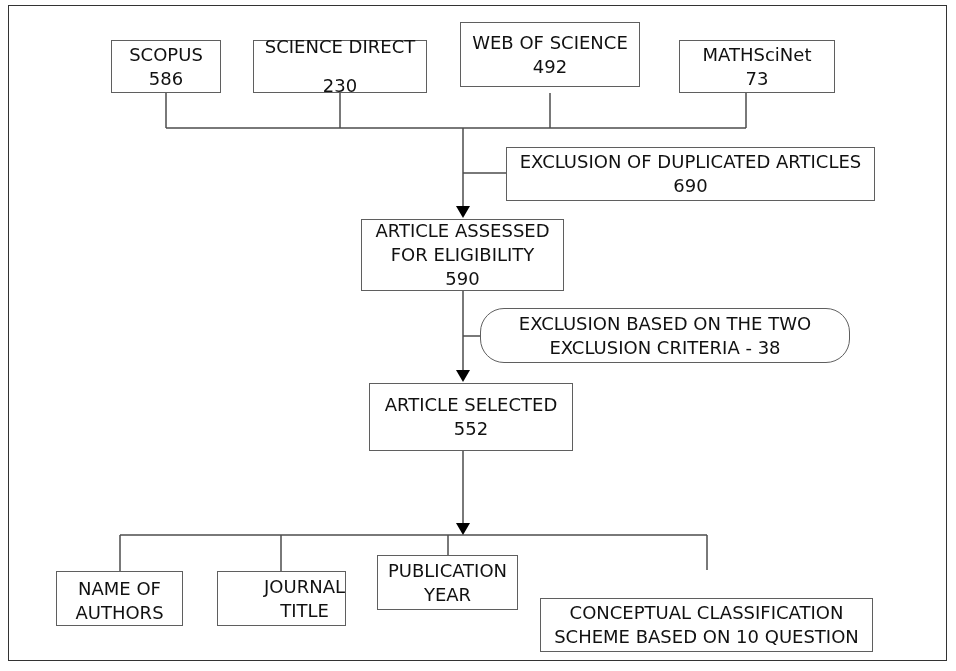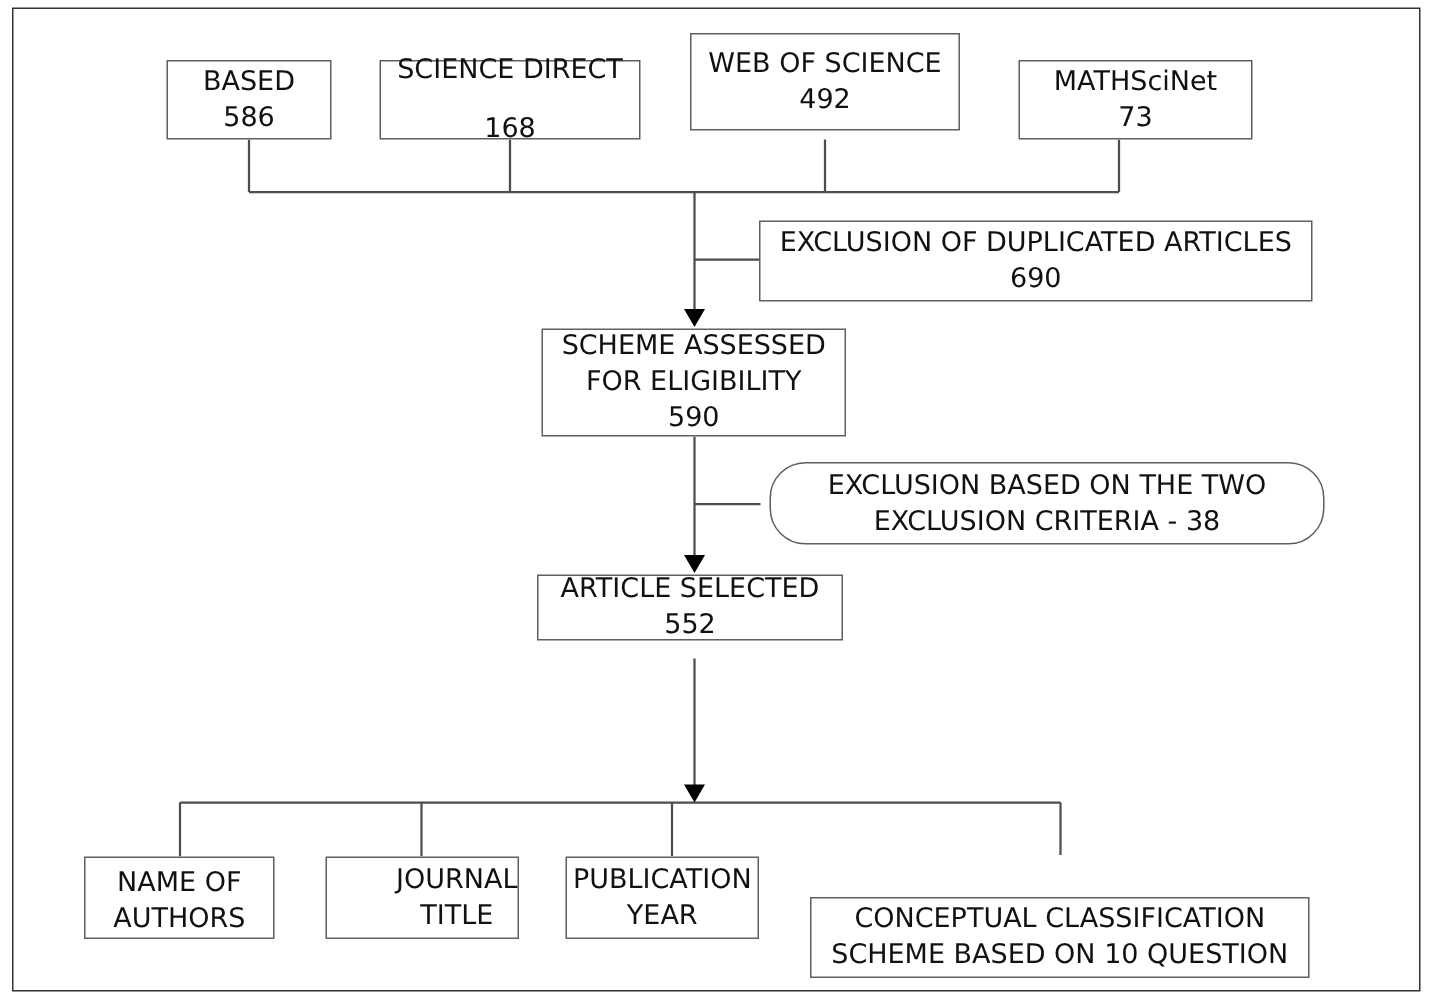--- a/index.html
+++ b/index.html
@@ -72,74 +72,74 @@
       <path d="M120 535 V571 M281 535 V571 M448 535 V571 M707 535 V570"></path>
     </g>
     <g fill="#000000" stroke="none">
       <polygon points="456,206 470,206 463,218"></polygon>
       <polygon points="456,370 470,370 463,382"></polygon>
       <polygon points="456,523 470,523 463,535"></polygon>
     </g>
   </svg>
 
   <div class="box" style="left:111px;top:40px;width:110px;height:53px;">
-    <span class="lbl">BASED</span>
+    <span class="lbl">SCOPUS</span>
     <span class="val">586</span>
   </div>
 
   <div class="box" style="left:253px;top:40px;width:174px;height:53px;gap:15px;">
     <span class="lbl">SCIENCE DIRECT</span>
-    <span class="val">168</span>
+    <span class="val">230</span>
   </div>
 
   <div class="box" style="left:460px;top:22px;width:180px;height:65px;">
     <span class="lbl">WEB OF SCIENCE</span>
     <span class="val">492</span>
   </div>
 
   <div class="box" style="left:679px;top:40px;width:156px;height:53px;">
     <span class="lbl">MATHSciNet</span>
     <span class="val">73</span>
   </div>
 
   <div class="box" style="left:506px;top:147px;width:369px;height:54px;">
     <span class="lbl">EXCLUSION OF DUPLICATED ARTICLES</span>
     <span class="val">690</span>
   </div>
 
   <div class="box" style="left:361px;top:219px;width:203px;height:72px;">
-    <span class="lbl">SCHEME ASSESSED
+    <span class="lbl">ARTICLE ASSESSED
 FOR ELIGIBILITY</span>
     <span class="val">590</span>
   </div>
 
-  <div class="box" style="left:513px;top:308px;width:370px;height:55px;border-radius:24px;">
+  <div class="box" style="left:480px;top:308px;width:370px;height:55px;border-radius:24px;">
     <span class="lbl">EXCLUSION BASED ON THE TWO
 EXCLUSION CRITERIA - 38</span>
 
   </div>
 
-  <div class="box" style="left:358px;top:383px;width:204px;height:44px;">
+  <div class="box" style="left:369px;top:383px;width:204px;height:68px;">
     <span class="lbl">ARTICLE SELECTED</span>
     <span class="val">552</span>
   </div>
 
   <div class="box" style="left:56px;top:571px;width:127px;height:55px;justify-content:flex-end;">
     <span class="lbl">NAME OF
 AUTHORS</span>
 
   </div>
 
   <div class="box" style="left:217px;top:571px;width:129px;height:55px;align-items:flex-end;">
     <span class="lbl">JOURNAL
 TITLE</span>
 
   </div>
 
-  <div class="box" style="left:377px;top:571px;width:129px;height:55px;justify-content:center;">
+  <div class="box" style="left:377px;top:555px;width:141px;height:55px;justify-content:center;">
     <span class="lbl">PUBLICATION
 YEAR</span>
 
   </div>
 
   <div class="box" style="left:540px;top:570px;width:333px;height:54px;margin-top:28px;">
     <span class="lbl">CONCEPTUAL CLASSIFICATION
 SCHEME BASED ON 10 QUESTION</span>
 
   </div>

